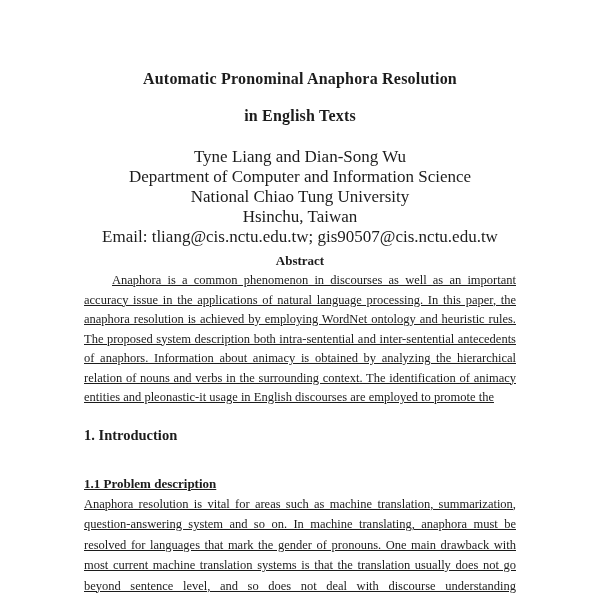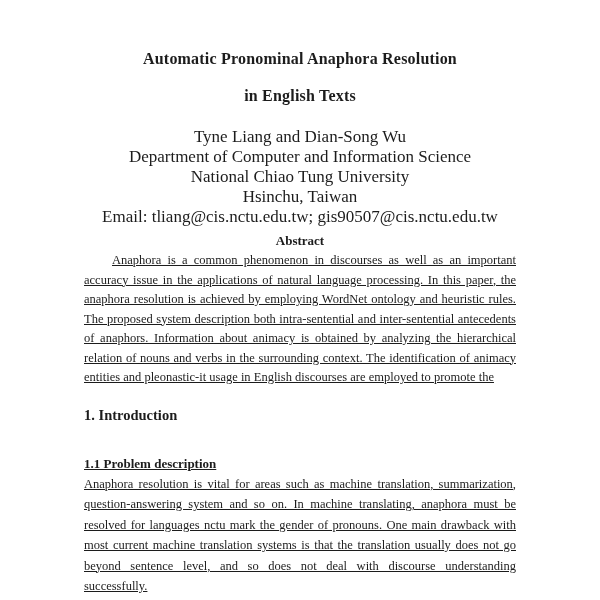--- a/index.html
+++ b/index.html
@@ -5,21 +5,21 @@
   html, body { margin: 0; padding: 0; background: #ffffff; }
   .page {
     position: relative;
     width: 600px;
     height: 600px;
     overflow: hidden;
     background: #ffffff;
     color: #1c1c1c;
     font-family: "Liberation Serif", "DejaVu Serif", serif;
     box-sizing: border-box;
-    padding: 50px 84px 0 84px;
+    padding: 70px 84px 0 84px;
   }
   .title-line {
     font-size: 16px;
     line-height: 17px;
     font-weight: bold;
     text-align: center;
     letter-spacing: 0.2px;
   }
   .title-line.second { margin-top: 20px; }
 
@@ -95,18 +95,18 @@
       <div class="jline">entities and pleonastic-it usage in English discourses are employed to promote the</div>
     </div>
 
   <div class="section-heading">1. Introduction</div>
 
   <div class="subsection-heading">1.1 Problem description</div>
 
   <div class="para intro-body">
       <div class="jline">Anaphora resolution is vital for areas such as machine translation, summarization,</div>
       <div class="jline">question-answering system and so on. In machine translating, anaphora must be</div>
-      <div class="jline">resolved for languages nctu mark the gender of pronouns. One main drawback with</div>
+      <div class="jline">resolved for languages that mark the gender of pronouns. One main drawback with</div>
       <div class="jline">most current machine translation systems is that the translation usually does not go</div>
       <div class="jline">beyond sentence level, and so does not deal with discourse understanding successfully.</div>
     </div>
 
 </div>
 
 </body></html>

